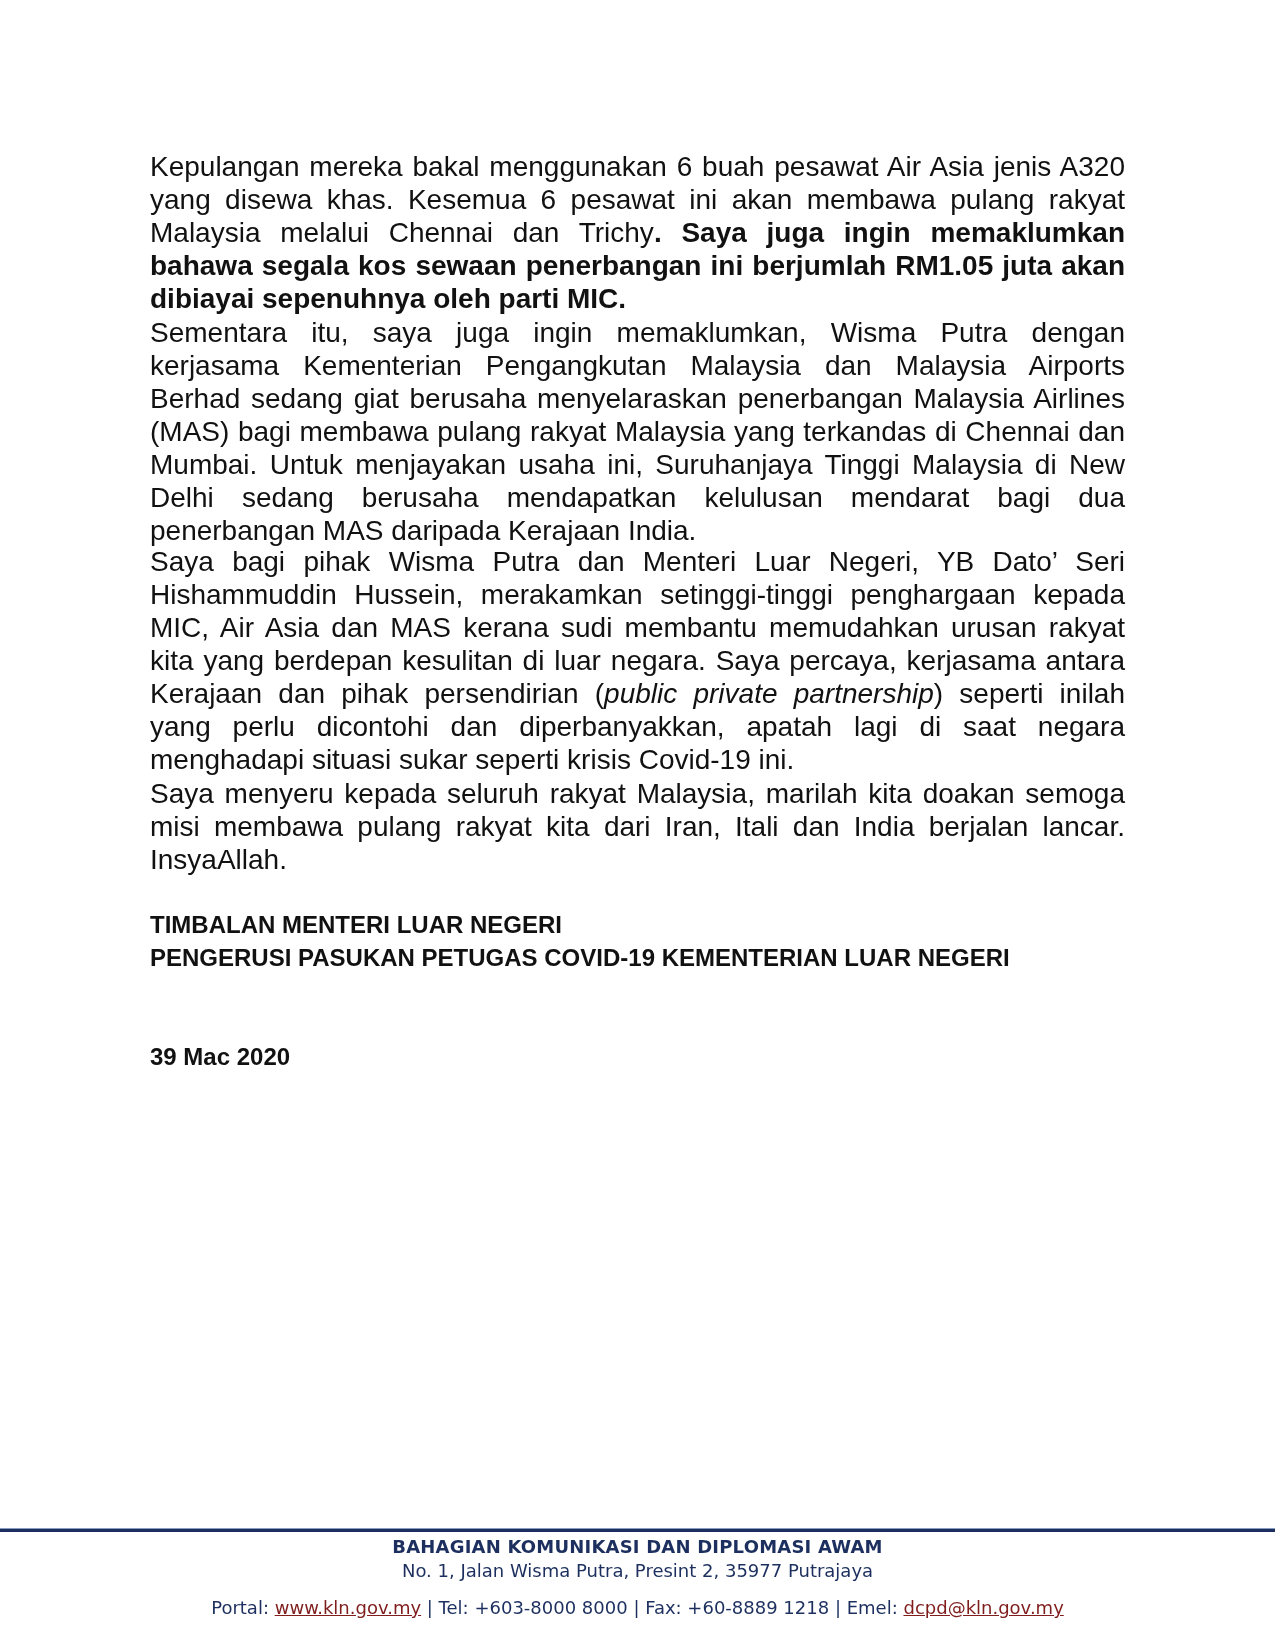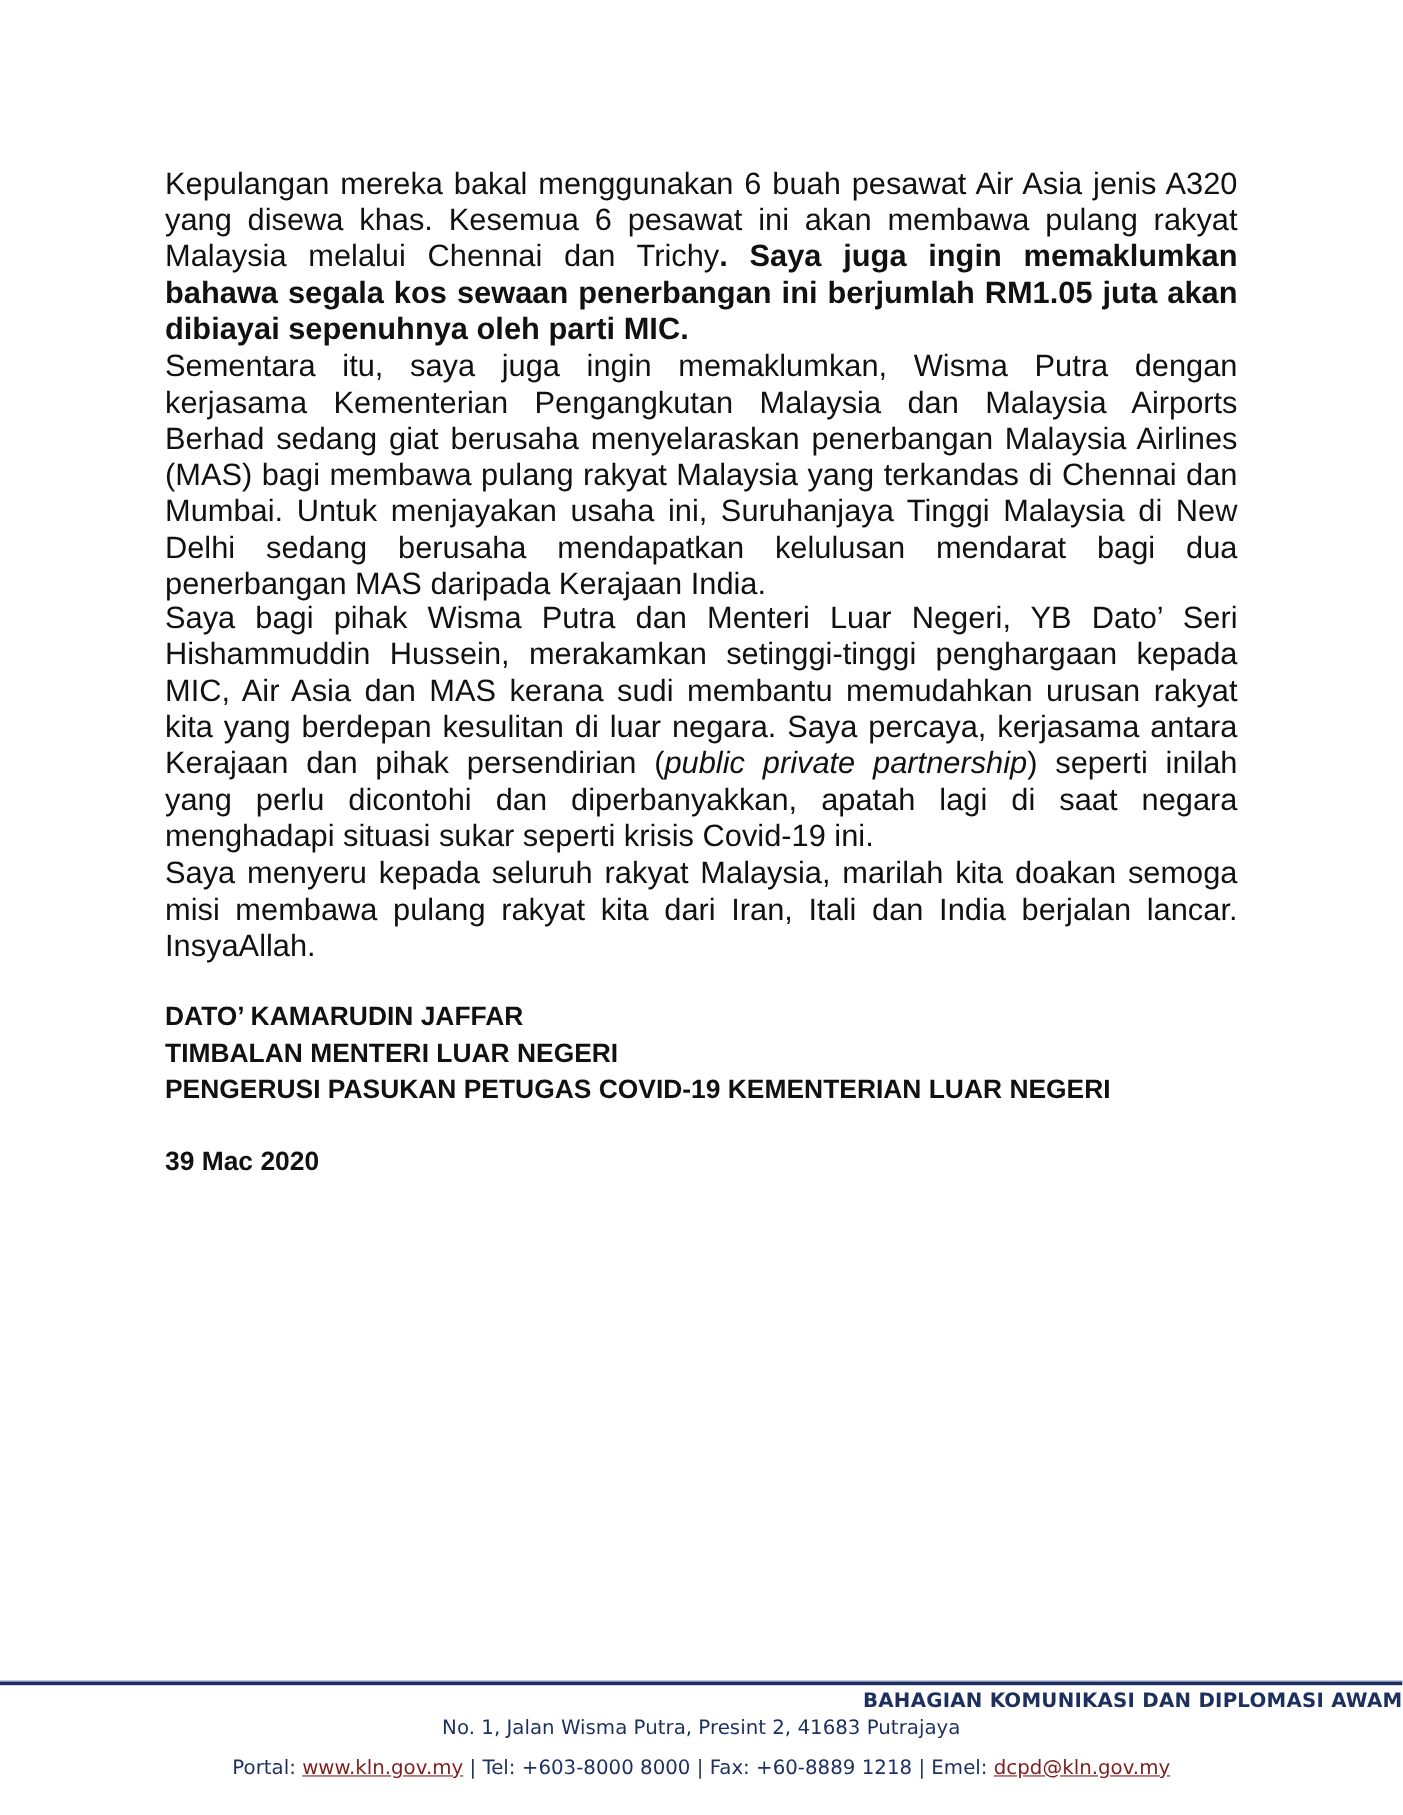--- a/index.html
+++ b/index.html
@@ -4,41 +4,40 @@
 <style>
   html,body{margin:0;padding:0;background:#ffffff;}
   body{width:1275px;height:1650px;position:relative;overflow:hidden;font-family:"Liberation Sans",sans-serif;color:#111111;}
   .para{position:absolute;left:150px;width:975px;font-size:28px;line-height:33px;text-align:justify;text-align-last:left;margin:0;}
   .bold{font-weight:bold;}
   .ital{font-style:italic;}
   .sig{position:absolute;left:150px;font-size:24px;line-height:33px;font-weight:bold;margin:0;}
   .sig div{white-space:nowrap;}
   .rule{position:absolute;left:0;top:1528px;width:1275px;height:3px;background:#1c2f5e;border-top:1px solid #8a9bc2;}
   .footer{position:absolute;left:0;width:1275px;text-align:center;font-family:"DejaVu Sans",sans-serif;color:#1c2f5e;}
-  .f-title{top:1536px;font-size:18px;font-weight:bold;letter-spacing:0.2px;text-align:right;}
+  .f-title{top:1536px;font-size:18px;font-weight:bold;letter-spacing:0.2px;}
   .f-addr{top:1560px;font-size:18px;}
   .f-contact{top:1597px;font-size:18px;}
   .f-contact a{color:#7f1d1d;text-decoration:underline;}
 </style>
 </head>
 <body>
 
 <p class="para" style="top:150px;"><span>Kepulangan mereka bakal menggunakan 6 buah pesawat Air Asia jenis A320 yang disewa khas. Kesemua 6 pesawat ini akan membawa pulang rakyat Malaysia melalui Chennai dan Trichy</span><span class="bold">. Saya juga ingin memaklumkan bahawa segala kos sewaan penerbangan ini berjumlah RM1.05 juta akan dibiayai sepenuhnya oleh parti MIC.</span></p>
 
 <p class="para" style="top:316px;"><span>Sementara itu, saya juga ingin memaklumkan, Wisma Putra dengan kerjasama Kementerian Pengangkutan Malaysia dan Malaysia Airports Berhad sedang giat berusaha menyelaraskan penerbangan Malaysia Airlines (MAS) bagi membawa pulang rakyat Malaysia yang terkandas di Chennai dan Mumbai. Untuk menjayakan usaha ini, Suruhanjaya Tinggi Malaysia di New Delhi sedang berusaha mendapatkan kelulusan mendarat bagi dua penerbangan MAS daripada Kerajaan India.</span></p>
 
 <p class="para" style="top:545px;"><span>Saya bagi pihak Wisma Putra dan Menteri Luar Negeri, YB Dato’ Seri Hishammuddin Hussein, merakamkan setinggi-tinggi penghargaan kepada MIC, Air Asia dan MAS kerana sudi membantu memudahkan urusan rakyat kita yang berdepan kesulitan di luar negara. Saya percaya, kerjasama antara Kerajaan dan pihak persendirian (</span><span class="ital">public private partnership</span><span>) seperti inilah yang perlu dicontohi dan diperbanyakkan, apatah lagi di saat negara menghadapi situasi sukar seperti krisis Covid-19 ini.</span></p>
 
 <p class="para" style="top:777px;"><span>Saya menyeru kepada seluruh rakyat Malaysia, marilah kita doakan semoga misi membawa pulang rakyat kita dari Iran, Itali dan India berjalan lancar. InsyaAllah.</span></p>
 
 <div class="sig" style="top:908px;">
-  <div>DATO’ KAMARUDIN JAFFAR</div>
   <div>TIMBALAN MENTERI LUAR NEGERI</div>
   <div>PENGERUSI PASUKAN PETUGAS COVID-19 KEMENTERIAN LUAR NEGERI</div>
 </div>
 
 <div class="sig" style="top:1040px;">39 Mac 2020</div>
 
 <div class="rule"></div>
 
 <div class="footer f-title">BAHAGIAN KOMUNIKASI DAN DIPLOMASI AWAM</div>
-<div class="footer f-addr">No. 1, Jalan Wisma Putra, Presint 2, 41683 Putrajaya</div>
+<div class="footer f-addr">No. 1, Jalan Wisma Putra, Presint 2, 35977 Putrajaya</div>
 <div class="footer f-contact"><span>Portal: </span><a>www.kln.gov.my</a><span> | Tel: +603-8000 8000 | Fax: +60-8889 1218 | Emel: </span><a>dcpd@kln.gov.my</a></div>
 
 </body></html>

